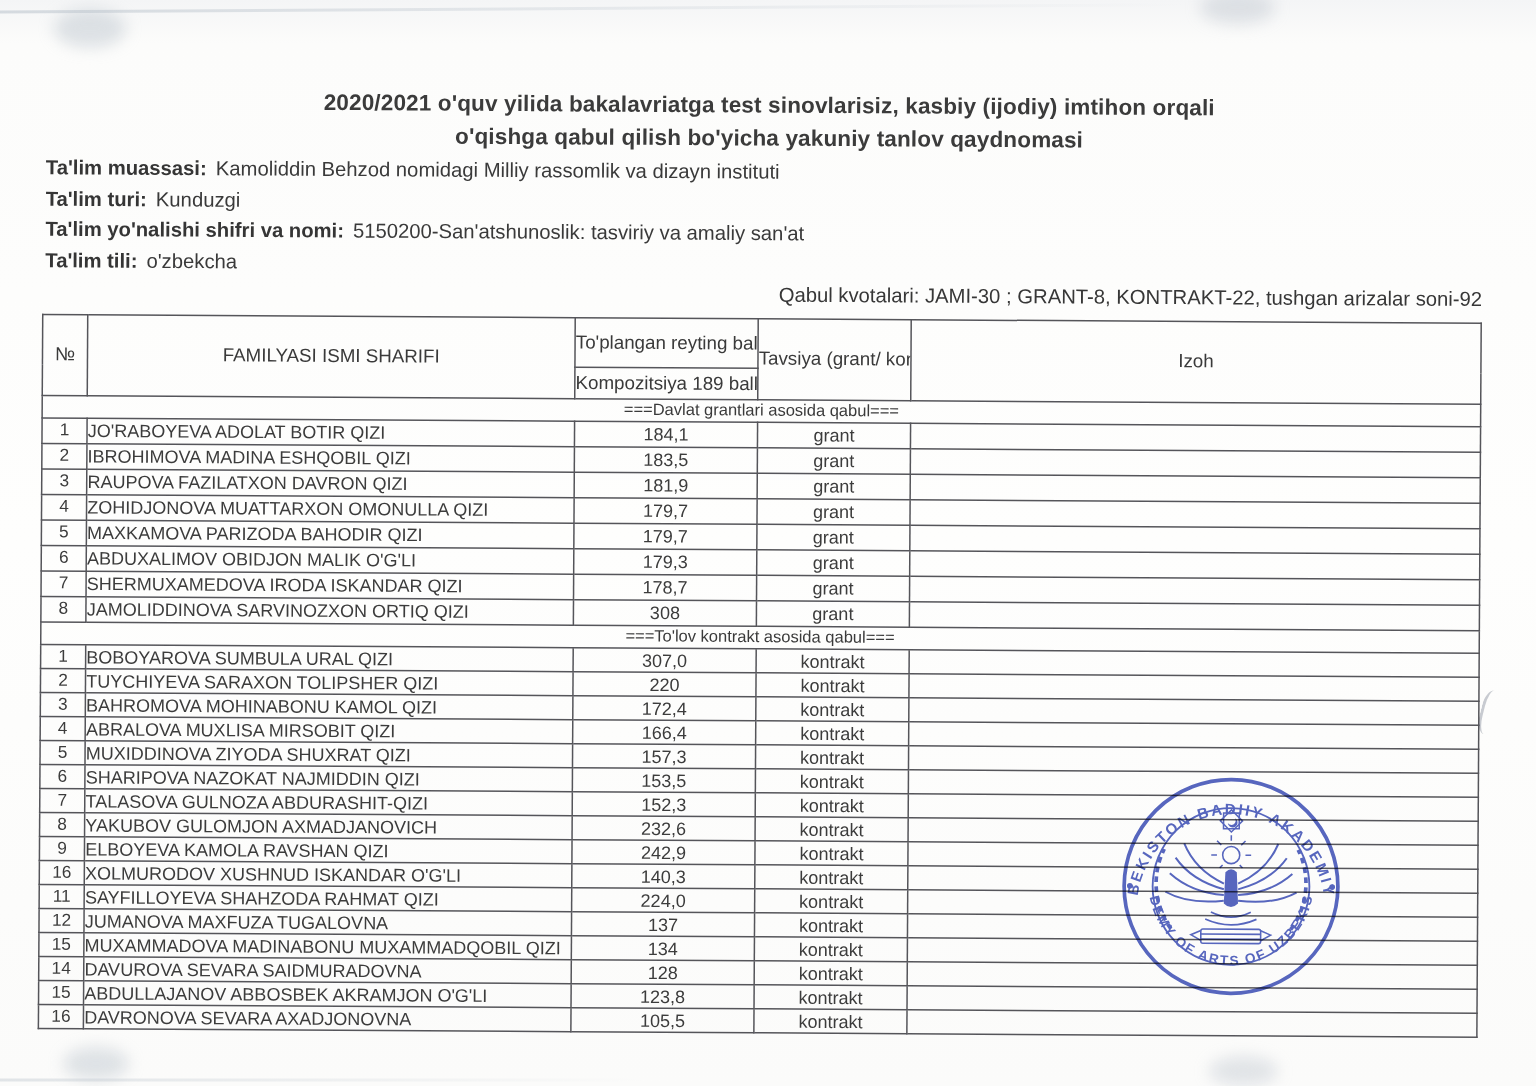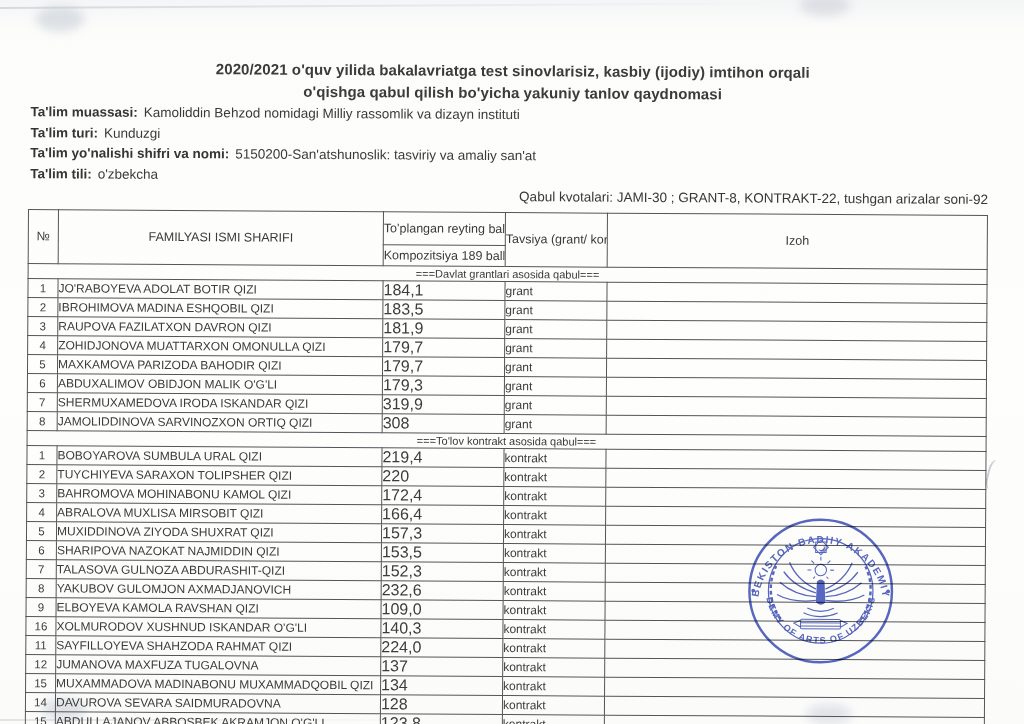--- a/index.html
+++ b/index.html
@@ -35,22 +35,22 @@
   table.results th,table.results td{border:1px solid #55555a;padding:0;overflow:hidden;white-space:nowrap;}
   table.results{border:1.5px solid #44444a;}
   thead th{font-weight:normal;font-size:12.5px;text-align:center;line-height:1.2;white-space:normal;color:#3a3a3a;}
   tr.h-top{height:33px;}
   tr.h-bottom{height:21px;}
   .section-row td{height:14px;font-size:11px;line-height:12px;text-align:center;color:#3a3a3a;}
   tr.r17{height:17px;}
   tr.r16{height:16px;}
   td.c-num{text-align:center;font-size:11.5px;}
   td.c-name{text-align:left;padding-left:4px;font-size:12px;}
-  td.c-score{font-size:16px;}
-  td.c-tav{font-size:12px;}
+  td.c-score{text-align:center;font-size:12px;}
+  td.c-tav{text-align:center;font-size:12px;}
   
   .stamp{position:absolute;left:747px;top:513px;opacity:.88;mix-blend-mode:multiply;}
 </style>
 </head>
 <body>
 
 <div class="smudge tl"></div>
 <div class="smudge tr"></div>
 <div class="smudge bl"></div>
 <div class="smudge br"></div>
@@ -144,38 +144,38 @@
         <tr class="r17">
           <td class="c-num">6</td>
           <td class="c-name">ABDUXALIMOV OBIDJON MALIK O'G'LI</td>
           <td class="c-score">179,3</td>
           <td class="c-tav">grant</td>
           <td class="c-izoh"></td>
         </tr>
         <tr class="r17">
           <td class="c-num">7</td>
           <td class="c-name">SHERMUXAMEDOVA IRODA ISKANDAR QIZI</td>
-          <td class="c-score">319,9</td>
+          <td class="c-score">178,7</td>
           <td class="c-tav">grant</td>
           <td class="c-izoh"></td>
         </tr>
         <tr class="r17">
           <td class="c-num">8</td>
           <td class="c-name">JAMOLIDDINOVA SARVINOZXON ORTIQ QIZI</td>
           <td class="c-score">308</td>
           <td class="c-tav">grant</td>
           <td class="c-izoh"></td>
         </tr>
         <tr class="section-row">
           <td colspan="5">===To'lov kontrakt asosida qabul===</td>
         </tr>
         <tr class="r16">
           <td class="c-num">1</td>
           <td class="c-name">BOBOYAROVA SUMBULA URAL QIZI</td>
-          <td class="c-score">219,4</td>
+          <td class="c-score">307,0</td>
           <td class="c-tav">kontrakt</td>
           <td class="c-izoh"></td>
         </tr>
         <tr class="r16">
           <td class="c-num">2</td>
           <td class="c-name">TUYCHIYEVA SARAXON TOLIPSHER QIZI</td>
           <td class="c-score">220</td>
           <td class="c-tav">kontrakt</td>
           <td class="c-izoh"></td>
         </tr>
@@ -217,21 +217,21 @@
         <tr class="r16">
           <td class="c-num">8</td>
           <td class="c-name">YAKUBOV GULOMJON AXMADJANOVICH</td>
           <td class="c-score">232,6</td>
           <td class="c-tav">kontrakt</td>
           <td class="c-izoh"></td>
         </tr>
         <tr class="r16">
           <td class="c-num">9</td>
           <td class="c-name">ELBOYEVA KAMOLA RAVSHAN QIZI</td>
-          <td class="c-score">109,0</td>
+          <td class="c-score">242,9</td>
           <td class="c-tav">kontrakt</td>
           <td class="c-izoh"></td>
         </tr>
         <tr class="r16">
           <td class="c-num">16</td>
           <td class="c-name">XOLMURODOV XUSHNUD ISKANDAR O'G'LI</td>
           <td class="c-score">140,3</td>
           <td class="c-tav">kontrakt</td>
           <td class="c-izoh"></td>
         </tr>

